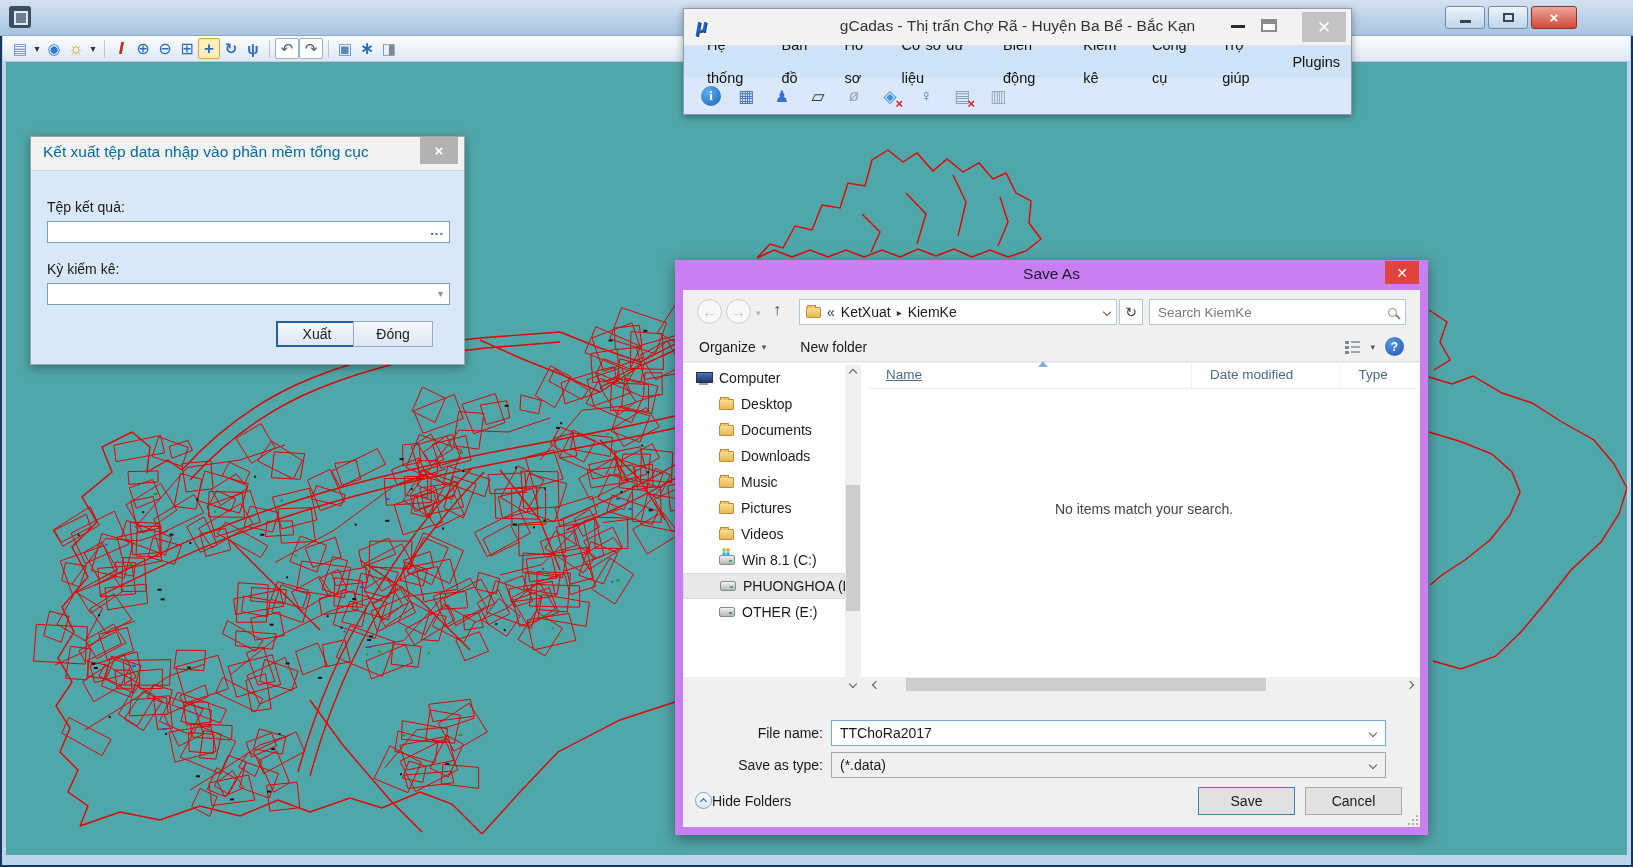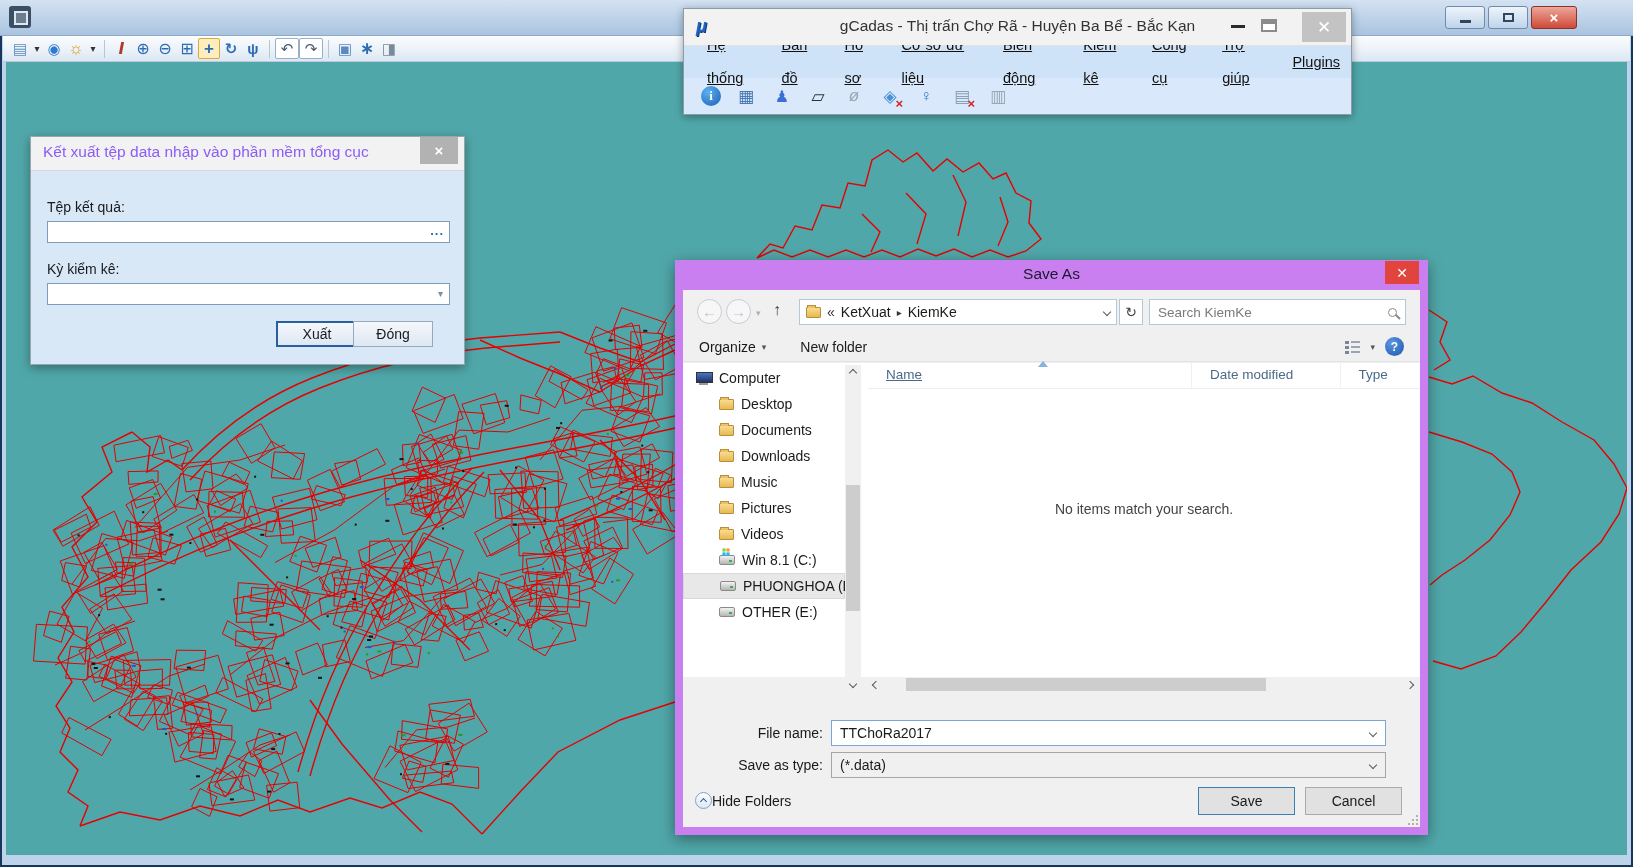--- a/index.html
+++ b/index.html
@@ -56,41 +56,41 @@
     border:1px solid #8d9aa8; box-shadow:0 2px 8px rgba(0,0,0,.35); z-index:6; }
   .gc-titlebar { position:relative; height:36px; background:#f2f2f2; }
   .gc-appicon { position:absolute; left:12px; top:7px; font-size:18px; font-weight:bold; font-style:italic; color:#1f63c4; text-shadow:1px 1px 0 #123a75; }
   .gc-title { position:absolute; left:0; right:0; top:8px; text-align:center; font-size:15.5px; color:#333; white-space:nowrap; }
   .gc-min { position:absolute; right:106px; top:16px; width:14px; height:3px; background:#2b2b2b; }
   .gc-max { position:absolute; right:74px; top:10px; width:16px; height:13px; border:2px solid #8b8b8b; background:#fff; }
   .gc-max::before { content:""; display:block; height:3px; background:#8b8b8b; }
   .gc-close { position:absolute; right:5px; top:3px; width:44px; height:30px; background:#c3c3c3; color:#fff;
     display:flex; align-items:center; justify-content:center; font-size:17px; font-weight:bold; }
   .gc-menubar { height:33px; background:#cfe3f8; display:flex; align-items:center; padding-left:12px; border-top:1px solid #e2e2e2; }
-  .gc-menu-item { padding:0 11px; font-size:14.5px; color:#111; line-height:33px;text-decoration:underline; }
+  .gc-menu-item { padding:0 11px; font-size:14.5px; color:#111; line-height:33px; }
   .gc-toolbar { height:36px; background:#d9e8fa; display:flex; align-items:center; padding-left:10px; }
   .gi { width:22px; height:22px; margin:0 7px; display:flex; align-items:center; justify-content:center; position:relative; }
   .gi::before { font-size:17px; }
   .gi-info { background:radial-gradient(circle at 35% 30%,#5cb0f0,#1b5fb4); border-radius:50%; width:20px; height:20px; color:#fff; }
   .gi-info::before { content:"i"; font-weight:bold; font-size:13px; font-family:"Liberation Serif",serif; }
   .gi-attribute-table::before { content:"▦"; color:#4a7ab5; }
   .gi-users::before { content:"♟"; color:#3b6fd4; font-size:16px; }
   .gi-parcel::before { content:"▱"; color:#333; font-weight:bold; }
   .gi-eye-off::before { content:"ø"; color:#9aa7b5; font-style:italic; }
   .gi-layers-remove::before { content:"◈"; color:#4a90d9; }
   .gi-layers-remove::after,.gi-report-remove::after { content:"×"; position:absolute; right:-2px; bottom:-4px; color:#d22222; font-weight:bold; font-size:13px; }
   .gi-marker::before { content:"♀"; color:#2d7dd2; font-weight:bold; font-size:16px; }
   .gi-report-remove::before { content:"▤"; color:#8aa0b8; }
   .gi-columns::before { content:"▥"; color:#9aa7b5; }
 
   
   .exp { position:absolute; left:30px; top:136px; width:435px; height:229px; background:#d9e8f7;
     border:1px solid #9aa4ad; box-shadow:0 3px 10px rgba(0,0,0,.35); z-index:5; }
   .exp-titlebar { position:relative; height:34px; background:#f2f2f2; border-bottom:1px solid #d8d8d8; }
-  .exp-title { position:absolute; left:12px; top:6px; font-size:15.5px; color:#8b5cf6; white-space:nowrap; overflow:hidden; right:44px; }
+  .exp-title { position:absolute; left:12px; top:6px; font-size:15.5px; color:#0369a1; white-space:nowrap; overflow:hidden; right:44px; }
   .exp-close { position:absolute; right:6px; top:0; width:38px; height:27px; background:#b2b2b2; color:#fff;
     display:flex; align-items:center; justify-content:center; font-size:15px; font-weight:bold; }
   .exp-label { position:absolute; left:16px; font-size:14px; color:#1a1a1a; }
   .exp-input { position:absolute; left:16px; width:403px; height:22px; background:#fff; border:1px solid #7f9db9; }
   .exp-dots { position:absolute; right:5px; top:1px; color:#2b6cb3; font-weight:bold; letter-spacing:1px; font-size:13px; }
   .exp-combo-arrow { position:absolute; right:6px; top:4px; font-size:10px; color:#7a8ea6; }
   .exp-btn { position:absolute; height:26px; background:linear-gradient(#f5f8fc,#dde7f3); font-size:14px;
     display:flex; align-items:center; justify-content:center; color:#1a1a1a; }
   .exp-btn.default { border:2px solid #2a5f9e; }
   .exp-btn.normal { border:1px solid #97a9bf; }

